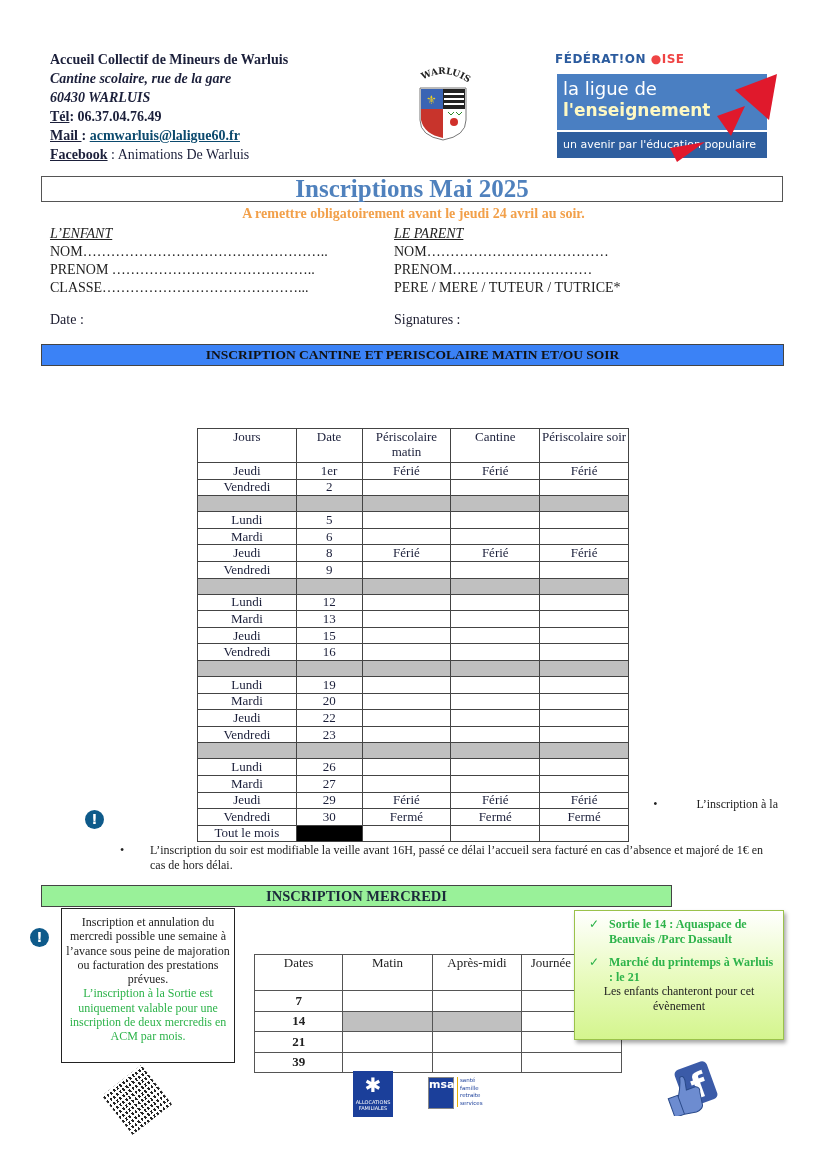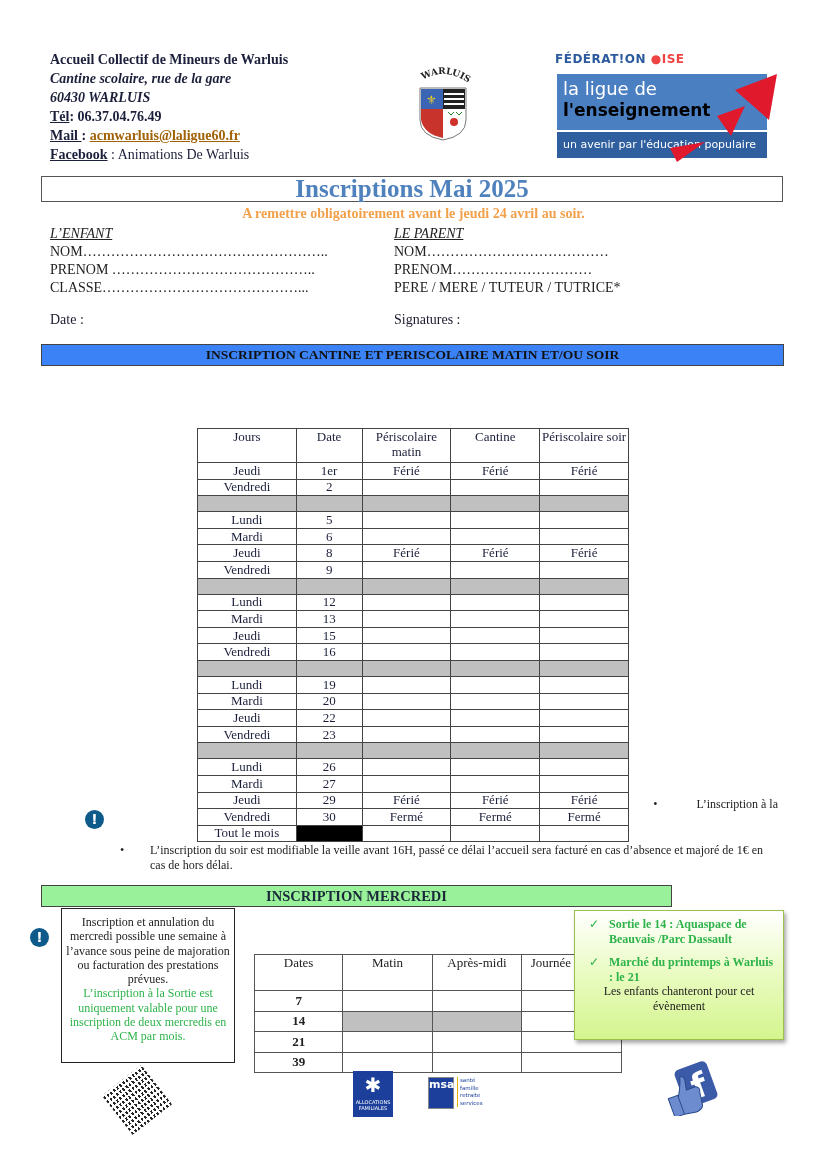--- a/index.html
+++ b/index.html
@@ -3,28 +3,28 @@
 <meta charset="utf-8">
 <style>
   html, body { margin:0; padding:0; background:#fff; }
   body { width:827px; height:1169px; position:relative; overflow:hidden; font-family:"Liberation Serif", serif; color:#1a1a2e; }
   .abs { position:absolute; }
   
   .hdr { left:50px; top:50px; font-size:14px; line-height:19px; color:#1b1f3a; }
   .hdr .b { font-weight:bold; }
   .hdr .bi { font-weight:bold; font-style:italic; }
   .hdr u { text-decoration:underline; }
-  .hdr a { color:#a16207; text-decoration:underline; font-weight:bold; }
+  .hdr a { color:#0c4a6e; text-decoration:underline; font-weight:bold; }
   .crest { left:408px; top:64px; width:70px; height:78px; }
   .ligue { left:555px; top:50px; width:225px; height:112px; }
   .fed { position:absolute; left:0; top:2px; font-family:"DejaVu Sans", sans-serif; font-weight:bold; font-size:12px; color:#2b5b9e; letter-spacing:0.5px; }
   .fed .oise { color:#ef4444; }
   .lgbox { position:absolute; left:2px; top:24px; width:210px; height:56px; background:#4a7fc2; }
   .lgbox .l1 { position:absolute; left:6px; top:4px; color:#fff; font-family:"DejaVu Sans", sans-serif; font-size:18px; }
-  .lgbox .l2 { position:absolute; left:6px; top:26px; color:#000000; font-family:"DejaVu Sans", sans-serif; font-size:17px; font-weight:bold; }
+  .lgbox .l2 { position:absolute; left:6px; top:26px; color:#fef9c3; font-family:"DejaVu Sans", sans-serif; font-size:17px; font-weight:bold; }
   .lgbar { position:absolute; left:2px; top:82px; width:210px; height:26px; background:#2f5f9f; color:#fff; font-size:11px; font-family:"DejaVu Sans", sans-serif; line-height:26px; padding-left:6px; box-sizing:border-box; }
   
   .titlebox { left:41px; top:176px; width:742px; height:26px; border:1px solid #555; box-sizing:border-box; text-align:center; font-weight:bold; font-size:25px; color:#4f81bd; line-height:24px; }
   .deadline { left:0; top:206px; width:827px; text-align:center; color:#f2a04a; font-weight:bold; font-size:14px; }
   .col { font-size:14px; line-height:18px; color:#222; }
   .col .h { font-style:italic; text-decoration:underline; }
   .lcol { left:50px; top:225px; }
   .rcol { left:394px; top:225px; }
   .datel { left:50px; top:312px; font-size:14px; }
   .sigl { left:394px; top:312px; font-size:14px; }

